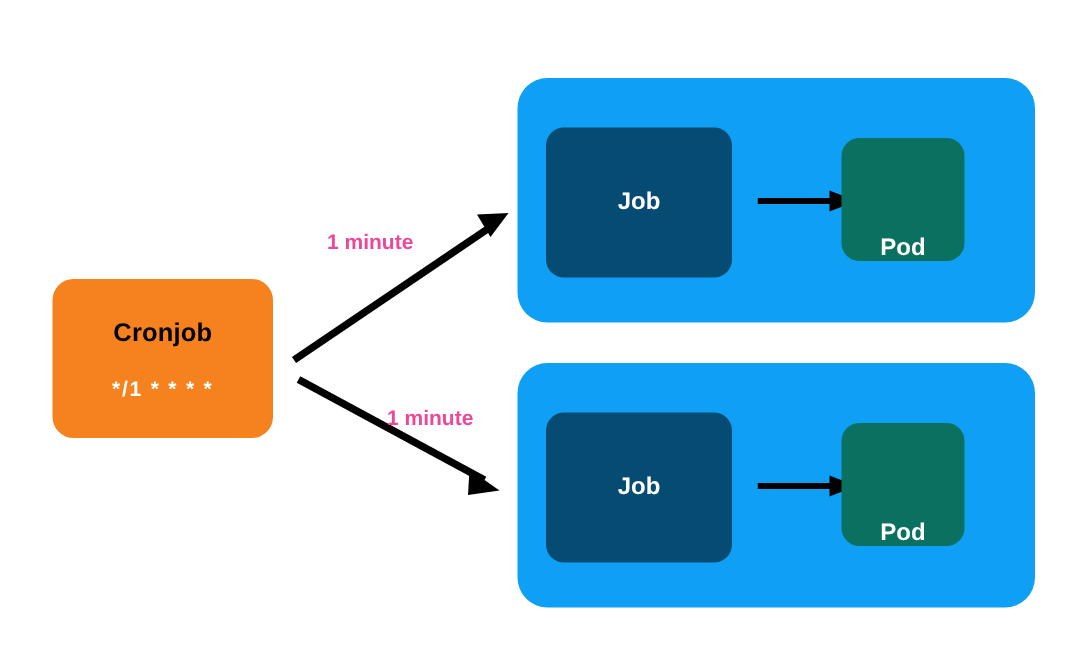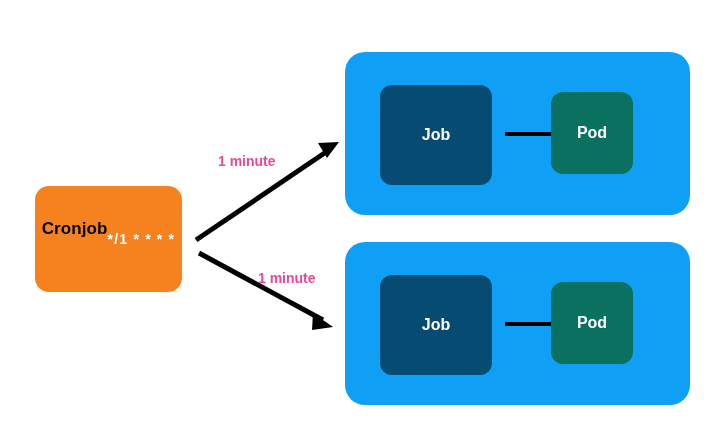--- a/index.html
+++ b/index.html
@@ -13,20 +13,21 @@
   #canvas {
     position: relative;
     width: 727px;
     height: 434px;
     background: #ffffff;
     overflow: hidden;
   }
   .node {
     position: absolute;
     display: flex;
+    flex-direction: column;
     align-items: center;
     justify-content: center;
     box-sizing: border-box;
   }
   
   #cronjob-node {
     left: 35px;
     top: 186px;
     width: 147px;
     height: 106px;
@@ -55,40 +56,40 @@
     width: 345px;
     height: 163px;
     background: #0FA0F5;
     border-radius: 20px;
   }
   #group-box-1 { top: 52px; }
   #group-box-2 { top: 242px; }
 
   .job-box {
     position: absolute;
-    left: 35px;
+    left: 19px;
     top: 33px;
-    width: 112px;
+    width: 124px;
     height: 100px;
     background: #064B72;
     border-radius: 12px;
     display: flex;
     align-items: center;
     justify-content: center;
   }
   .pod-box {
     position: absolute;
-    left: 206px;
+    left: 216px;
     top: 40px;
     width: 82px;
     height: 82px;
     background: #0A7060;
     border-radius: 12px;
     display: flex;
-    align-items: center;
+    align-items: flex-end;
     justify-content: center;
   }
   .box-label {
     font-size: 16px;
     font-weight: bold;
     color: #ffffff;
     line-height: 1;
   }
   .inner-arrow {
     position: absolute;

